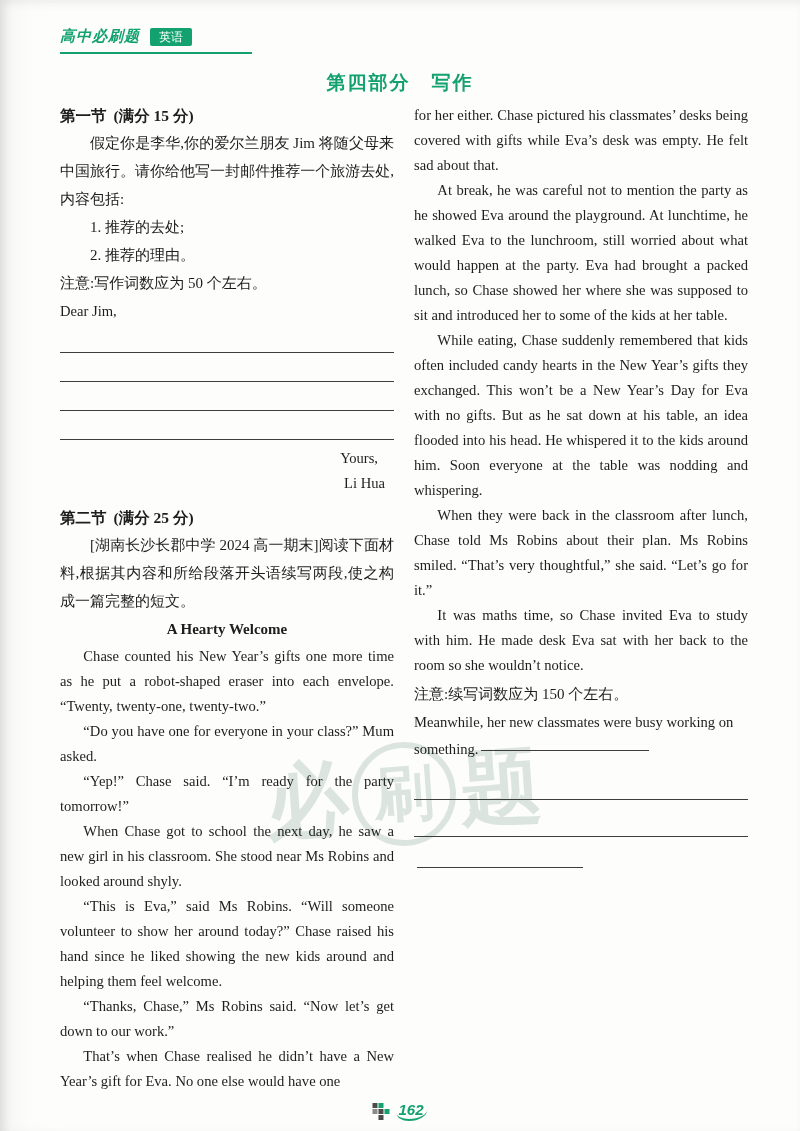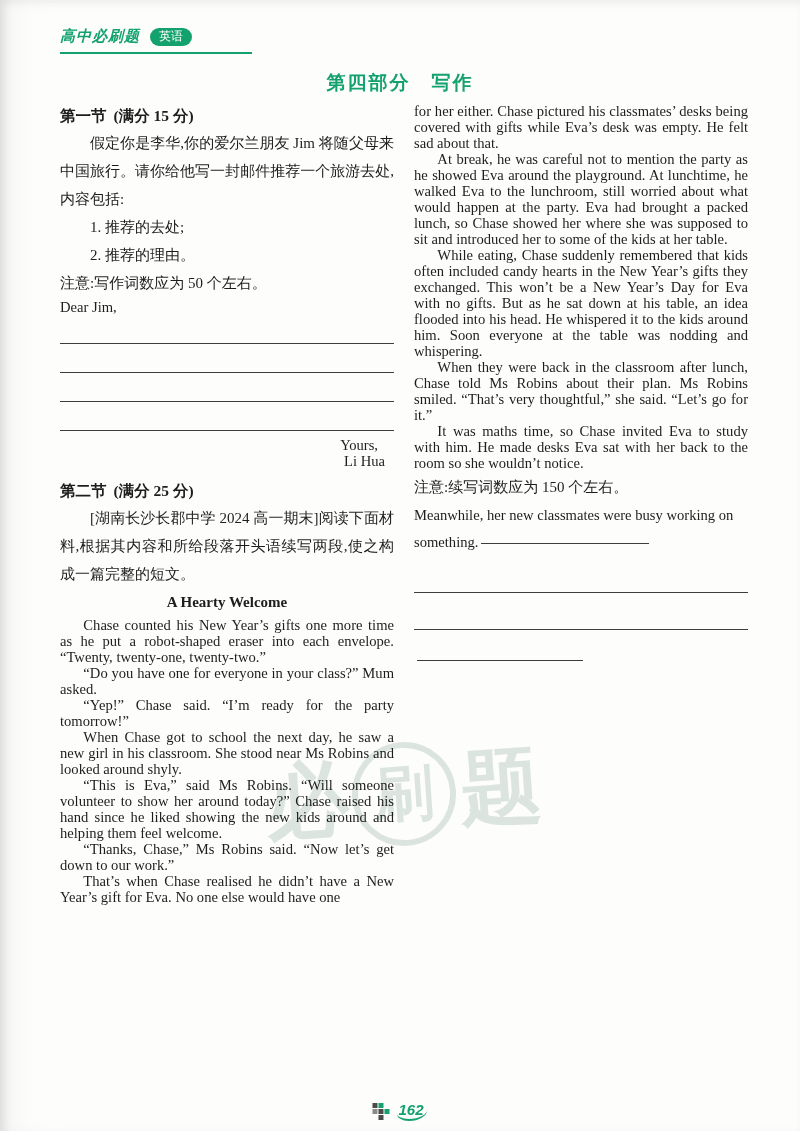--- a/index.html
+++ b/index.html
@@ -12,38 +12,38 @@
   }
   .page::before{ content:""; position:absolute; inset:0; pointer-events:none;
     box-shadow:inset 3px 3px 8px rgba(90,90,90,.10); }
 
   
   .hdr{ position:absolute; top:27px; left:60px; }
   .brand-row{ display:flex; align-items:center; gap:10px; }
   .brand{ color:var(--green); font-weight:bold; font-style:italic; font-size:15px;
     font-family:"Liberation Sans",sans-serif; letter-spacing:1px; }
   .subject-pill{ background:var(--green); color:#fff; font-size:12px; line-height:18px;
-    padding:0 9px; border-radius:9px; font-family:Liberation Mono, monospace; }
+    padding:0 9px; border-radius:2px; font-family:Liberation Sans, sans-serif; }
   .brand-rule{ width:192px; height:2px; background:var(--green); margin-top:6px; }
 
   .section-title{ position:absolute; top:70px; left:0; width:100%; text-align:center;
     color:var(--green); font-size:19px; font-weight:bold; letter-spacing:2px; }
 
   
   .columns{ position:absolute; top:103px; left:60px; right:52px; display:flex; gap:20px; z-index:1; }
   .col{ flex:1 1 0; min-width:0; }
 
   .h2{ font-size:15.5px; font-weight:bold; line-height:26px; }
   .h2 .h2b{ margin-left:7px; }
   .mt{ margin-top:9px; }
 
   .cn{ font-size:15px; line-height:28px; text-align:justify; }
   .cn.ind{ text-indent:2em; }
 
-  .en{ font-size:14.6px; line-height:16px; }
+  .en{ font-size:14.6px; line-height:25px; }
   .para{ text-align:justify; text-indent:1.6em; }
   .para.nofirst{ text-indent:0; }
 
   .story-title{ text-align:center; font-size:15px; font-weight:bold; line-height:27px; margin:1px 0; }
 
   .salutation{ margin-top:2px; }
   .blank-line{ height:29px; border-bottom:1.2px solid var(--line); }
   .blank-line.tall{ height:37px; }
   .closing1{ text-align:right; padding-right:16px; margin-top:6px; }
   .closing2{ text-align:right; padding-right:9px; }
@@ -127,21 +127,21 @@
       <p class="en para">“This is Eva,” said Ms Robins. “Will someone volunteer to show her around today?” Chase raised his hand since he liked showing the new kids around and helping them feel welcome.</p>
       <p class="en para">“Thanks, Chase,” Ms Robins said. “Now let’s get down to our work.”</p>
       <p class="en para">That’s when Chase realised he didn’t have a New Year’s gift for Eva. No one else would have one</p>
     </section>
 
     <section class="col">
       <p class="en para nofirst">for her either. Chase pictured his classmates’ desks being covered with gifts while Eva’s desk was empty. He felt sad about that.</p>
       <p class="en para">At break, he was careful not to mention the party as he showed Eva around the playground. At lunchtime, he walked Eva to the lunchroom, still worried about what would happen at the party. Eva had brought a packed lunch, so Chase showed her where she was supposed to sit and introduced her to some of the kids at her table.</p>
       <p class="en para">While eating, Chase suddenly remembered that kids often included candy hearts in the New Year’s gifts they exchanged. This won’t be a New Year’s Day for Eva with no gifts. But as he sat down at his table, an idea flooded into his head. He whispered it to the kids around him. Soon everyone at the table was nodding and whispering.</p>
       <p class="en para">When they were back in the classroom after lunch, Chase told Ms Robins about their plan. Ms Robins smiled. “That’s very thoughtful,” she said. “Let’s go for it.”</p>
-      <p class="en para">It was maths time, so Chase invited Eva to study with him. He made desks Eva sat with her back to the room so she wouldn’t notice.</p>
+      <p class="en para">It was maths time, so Chase invited Eva to study with him. He made desk Eva sat with her back to the room so she wouldn’t notice.</p>
       <p class="cn note2">注意:续写词数应为 150 个左右。</p>
       <p class="en cont"><span>Meanwhile, her new classmates were busy working on something.</span><span class="inline-blank w1"></span></p>
       <div class="blank-line tall"></div>
       <div class="blank-line tall"></div>
       <p class="en cont gap"><span class="inline-blank w2"></span></p>
     </section>
 
   </main>
 
   <footer class="page-footer">

